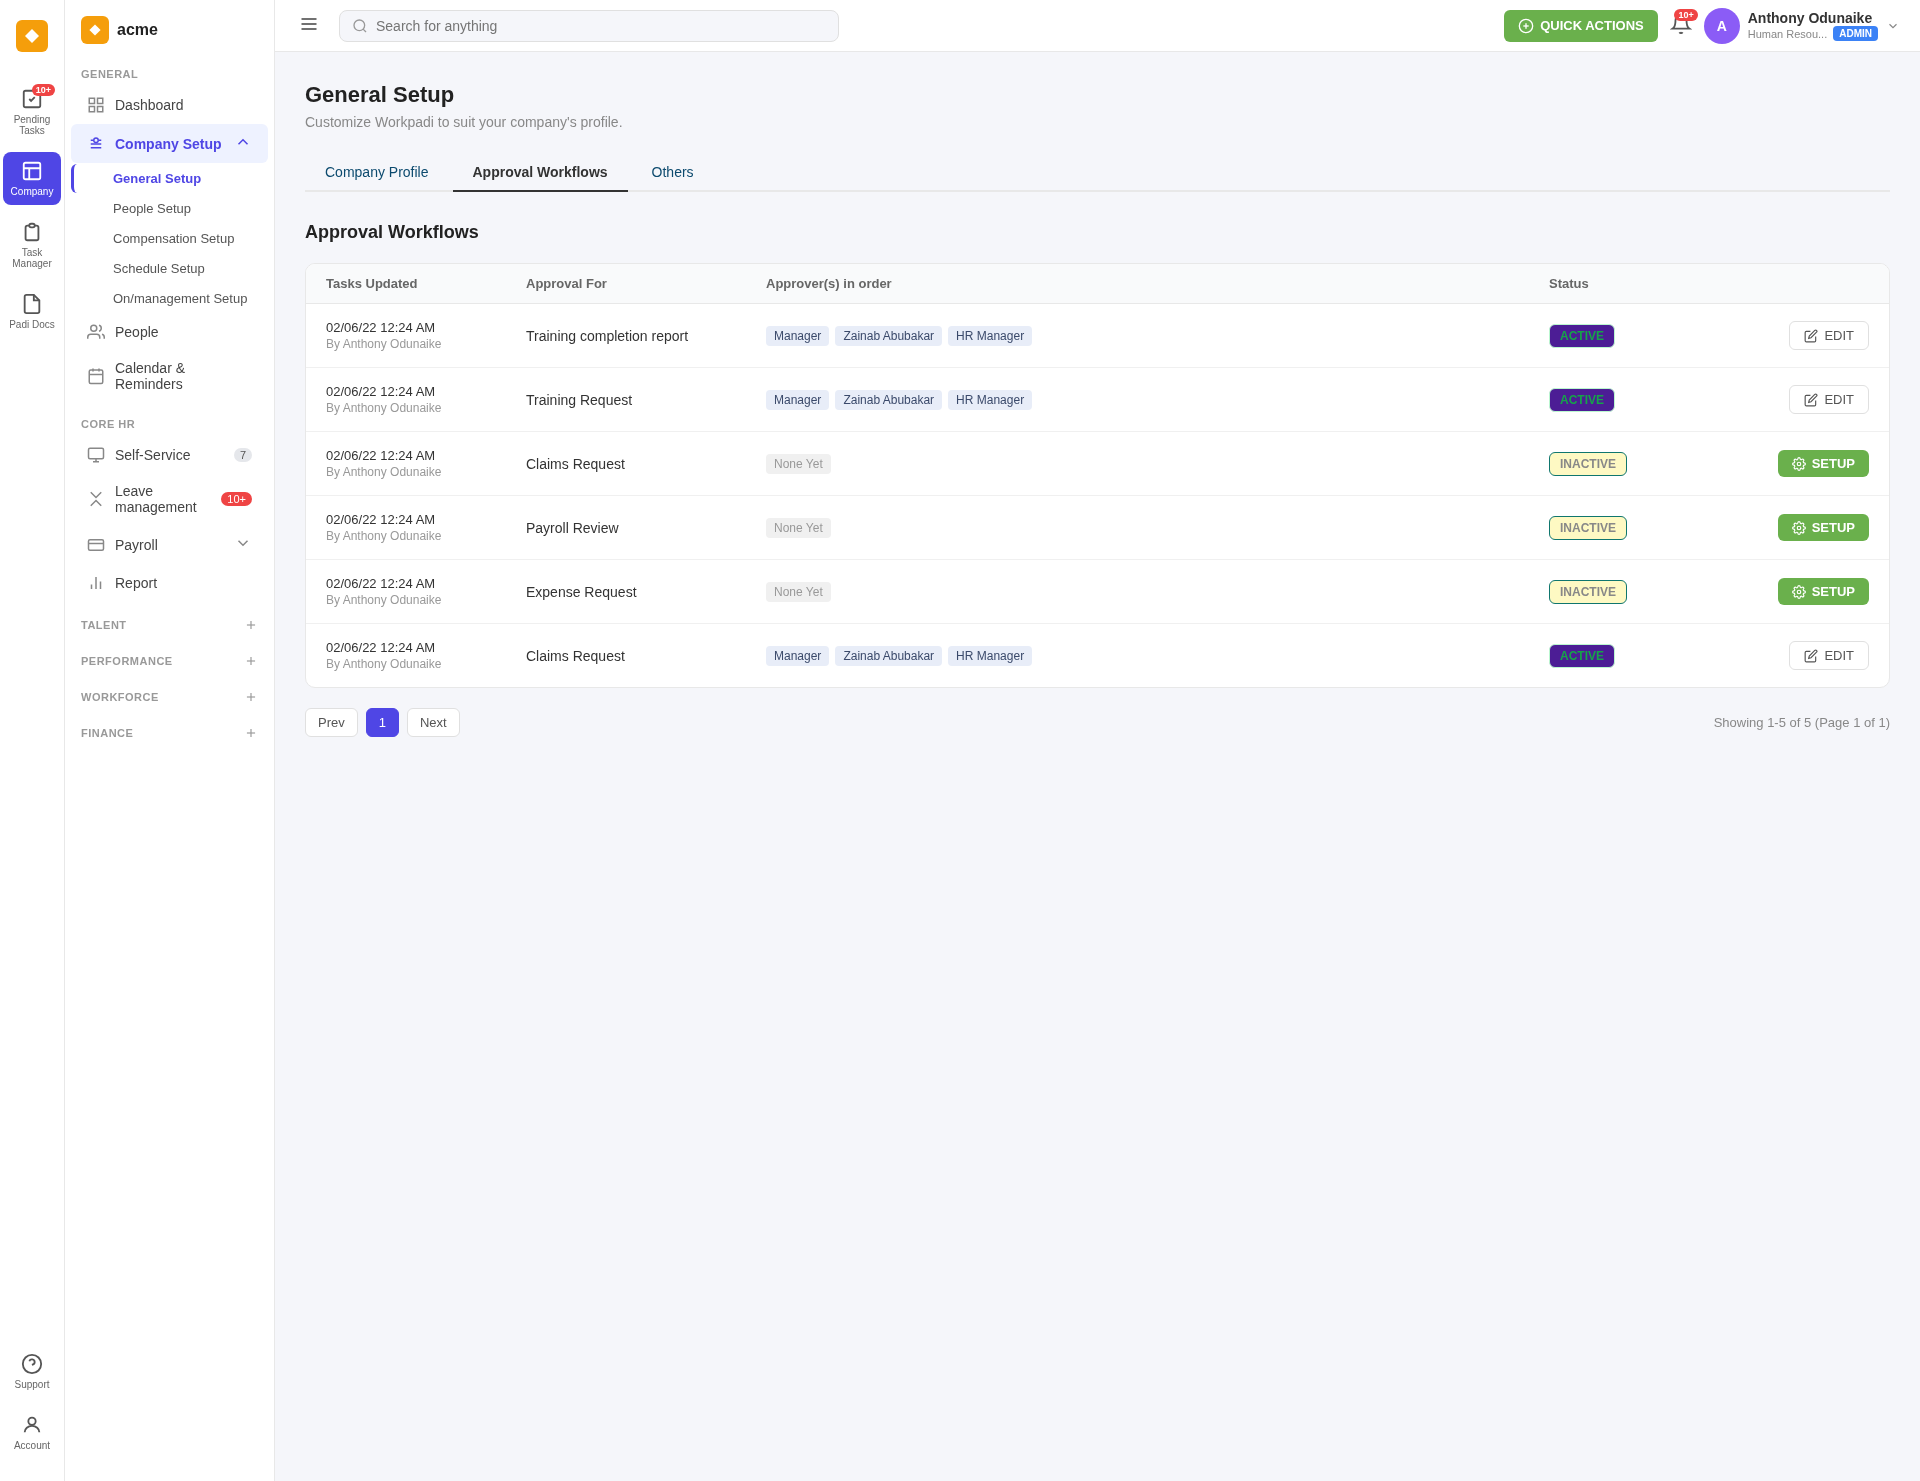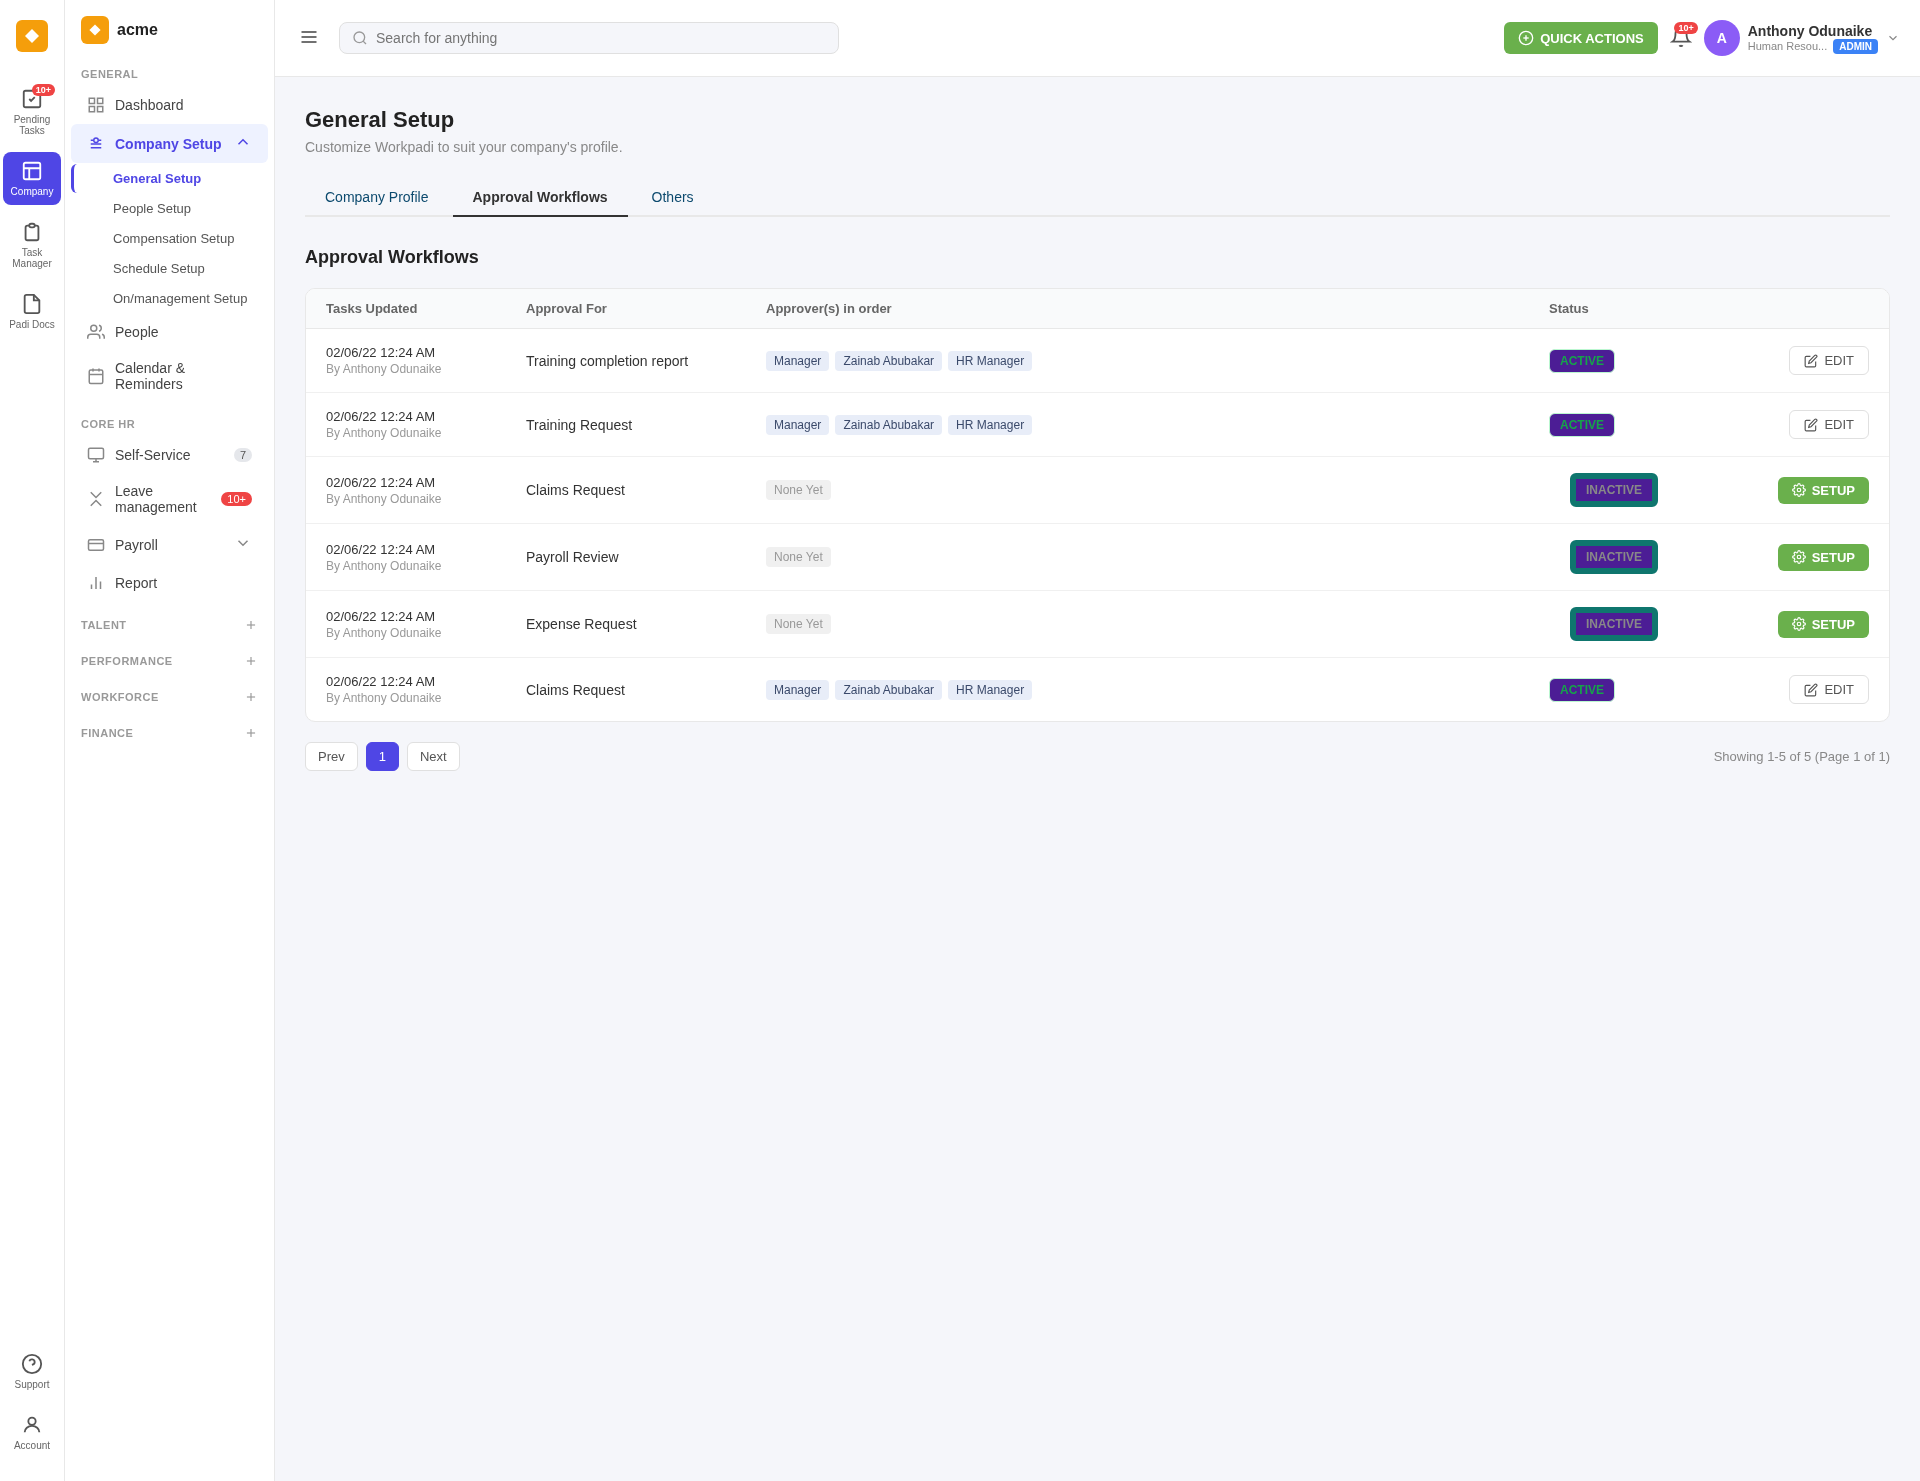--- a/index.html
+++ b/index.html
@@ -3,21 +3,21 @@
   <meta charset="utf-8">
   <style>
     * { box-sizing: border-box; margin: 0; padding: 0; }
     body { font-family: -apple-system, BlinkMacSystemFont, 'Segoe UI', sans-serif; background: #f5f6fa; color: #333; font-size: 14px; }
 
     
     .app-container { display: flex; height: 100vh; overflow: hidden; }
     .icon-sidebar { width: 65px; background: #fff; border-right: 1px solid #e8e8e8; display: flex; flex-direction: column; align-items: center; padding: 10px 0; z-index: 10; }
     .main-sidebar { width: 210px; background: #fff; border-right: 1px solid #e8e8e8; overflow-y: auto; flex-shrink: 0; }
     .content-area { flex: 1; display: flex; flex-direction: column; overflow: hidden; }
-    .top-bar { height: 77px; background: #fff; border-bottom: 1px solid #e8e8e8; display: flex; align-items: center; padding: 0 20px; gap: 16px; flex-shrink: 0; }
+    .top-bar { height: 52px; background: #fff; border-bottom: 1px solid #e8e8e8; display: flex; align-items: center; padding: 0 20px; gap: 16px; flex-shrink: 0; }
     .main-content { flex: 1; overflow-y: auto; padding: 30px; }
 
     
     .icon-sidebar-item { display: flex; flex-direction: column; align-items: center; padding: 8px 4px; cursor: pointer; border-radius: 8px; width: 58px; margin: 2px 0; position: relative; }
     .icon-sidebar-item.active { background: #4f46e5; color: #fff; }
     .icon-sidebar-item .icon-label { font-size: 10px; margin-top: 4px; color: #666; text-align: center; }
     .icon-sidebar-item.active .icon-label { color: #fff; }
     .icon-sidebar-item svg { width: 22px; height: 22px; }
     .icon-sidebar-top { flex: 1; display: flex; flex-direction: column; align-items: center; padding-top: 10px; gap: 4px; }
     .icon-sidebar-bottom { display: flex; flex-direction: column; align-items: center; gap: 4px; padding-bottom: 10px; }
@@ -63,21 +63,21 @@
     .table-header { display: grid; grid-template-columns: 200px 240px 1fr 160px 160px; padding: 12px 20px; background: #f9fafb; border-bottom: 1px solid #e8e8e8; font-size: 13px; font-weight: 600; color: #666; }
     .table-row { display: grid; grid-template-columns: 200px 240px 1fr 160px 160px; padding: 16px 20px; border-bottom: 1px solid #f0f0f0; align-items: center; }
     .table-row:last-child { border-bottom: none; }
     .date-cell .date { font-weight: 500; color: #333; font-size: 13px; }
     .date-cell .by { font-size: 12px; color: #999; margin-top: 2px; }
     .approval-for { font-weight: 500; color: #333; }
     .approvers-cell { display: flex; flex-wrap: wrap; gap: 6px; }
     .approver-tag { background: #e8edf8; color: #3b4a6b; border-radius: 4px; padding: 3px 8px; font-size: 12px; }
     .status-badge { display: inline-block; padding: 4px 10px; border-radius: 6px; font-size: 12px; font-weight: 600; }
     .status-badge.active { background: #4c1d95; color: #16a34a; border: 1px solid #bbf7d0; }
-    .status-badge.inactive { background: #4c1d95; color: #888; border: 6px solid #0f766e; margin-left: 21px; }
+    .status-badge.inactive { background: #fef9c3; color: #888; border: 1px solid #0f766e; }
     .action-cell { display: flex; justify-content: flex-end; }
     .edit-btn { display: flex; align-items: center; gap: 6px; padding: 6px 14px; border: 1px solid #e0e0e0; border-radius: 6px; cursor: pointer; background: #fff; color: #555; font-size: 13px; }
     .setup-btn { display: flex; align-items: center; gap: 6px; padding: 6px 14px; border: none; border-radius: 6px; cursor: pointer; background: #6ab04c; color: #fff; font-size: 13px; font-weight: 600; }
 
     
     .pagination { display: flex; align-items: center; gap: 8px; margin-top: 20px; }
     .page-btn { padding: 6px 12px; border: 1px solid #e0e0e0; border-radius: 6px; cursor: pointer; background: #fff; color: #555; font-size: 13px; }
     .page-btn.active { background: #4f46e5; color: #fff; border-color: #4f46e5; }
     .page-info { margin-left: auto; color: #888; font-size: 13px; }
   </style>

